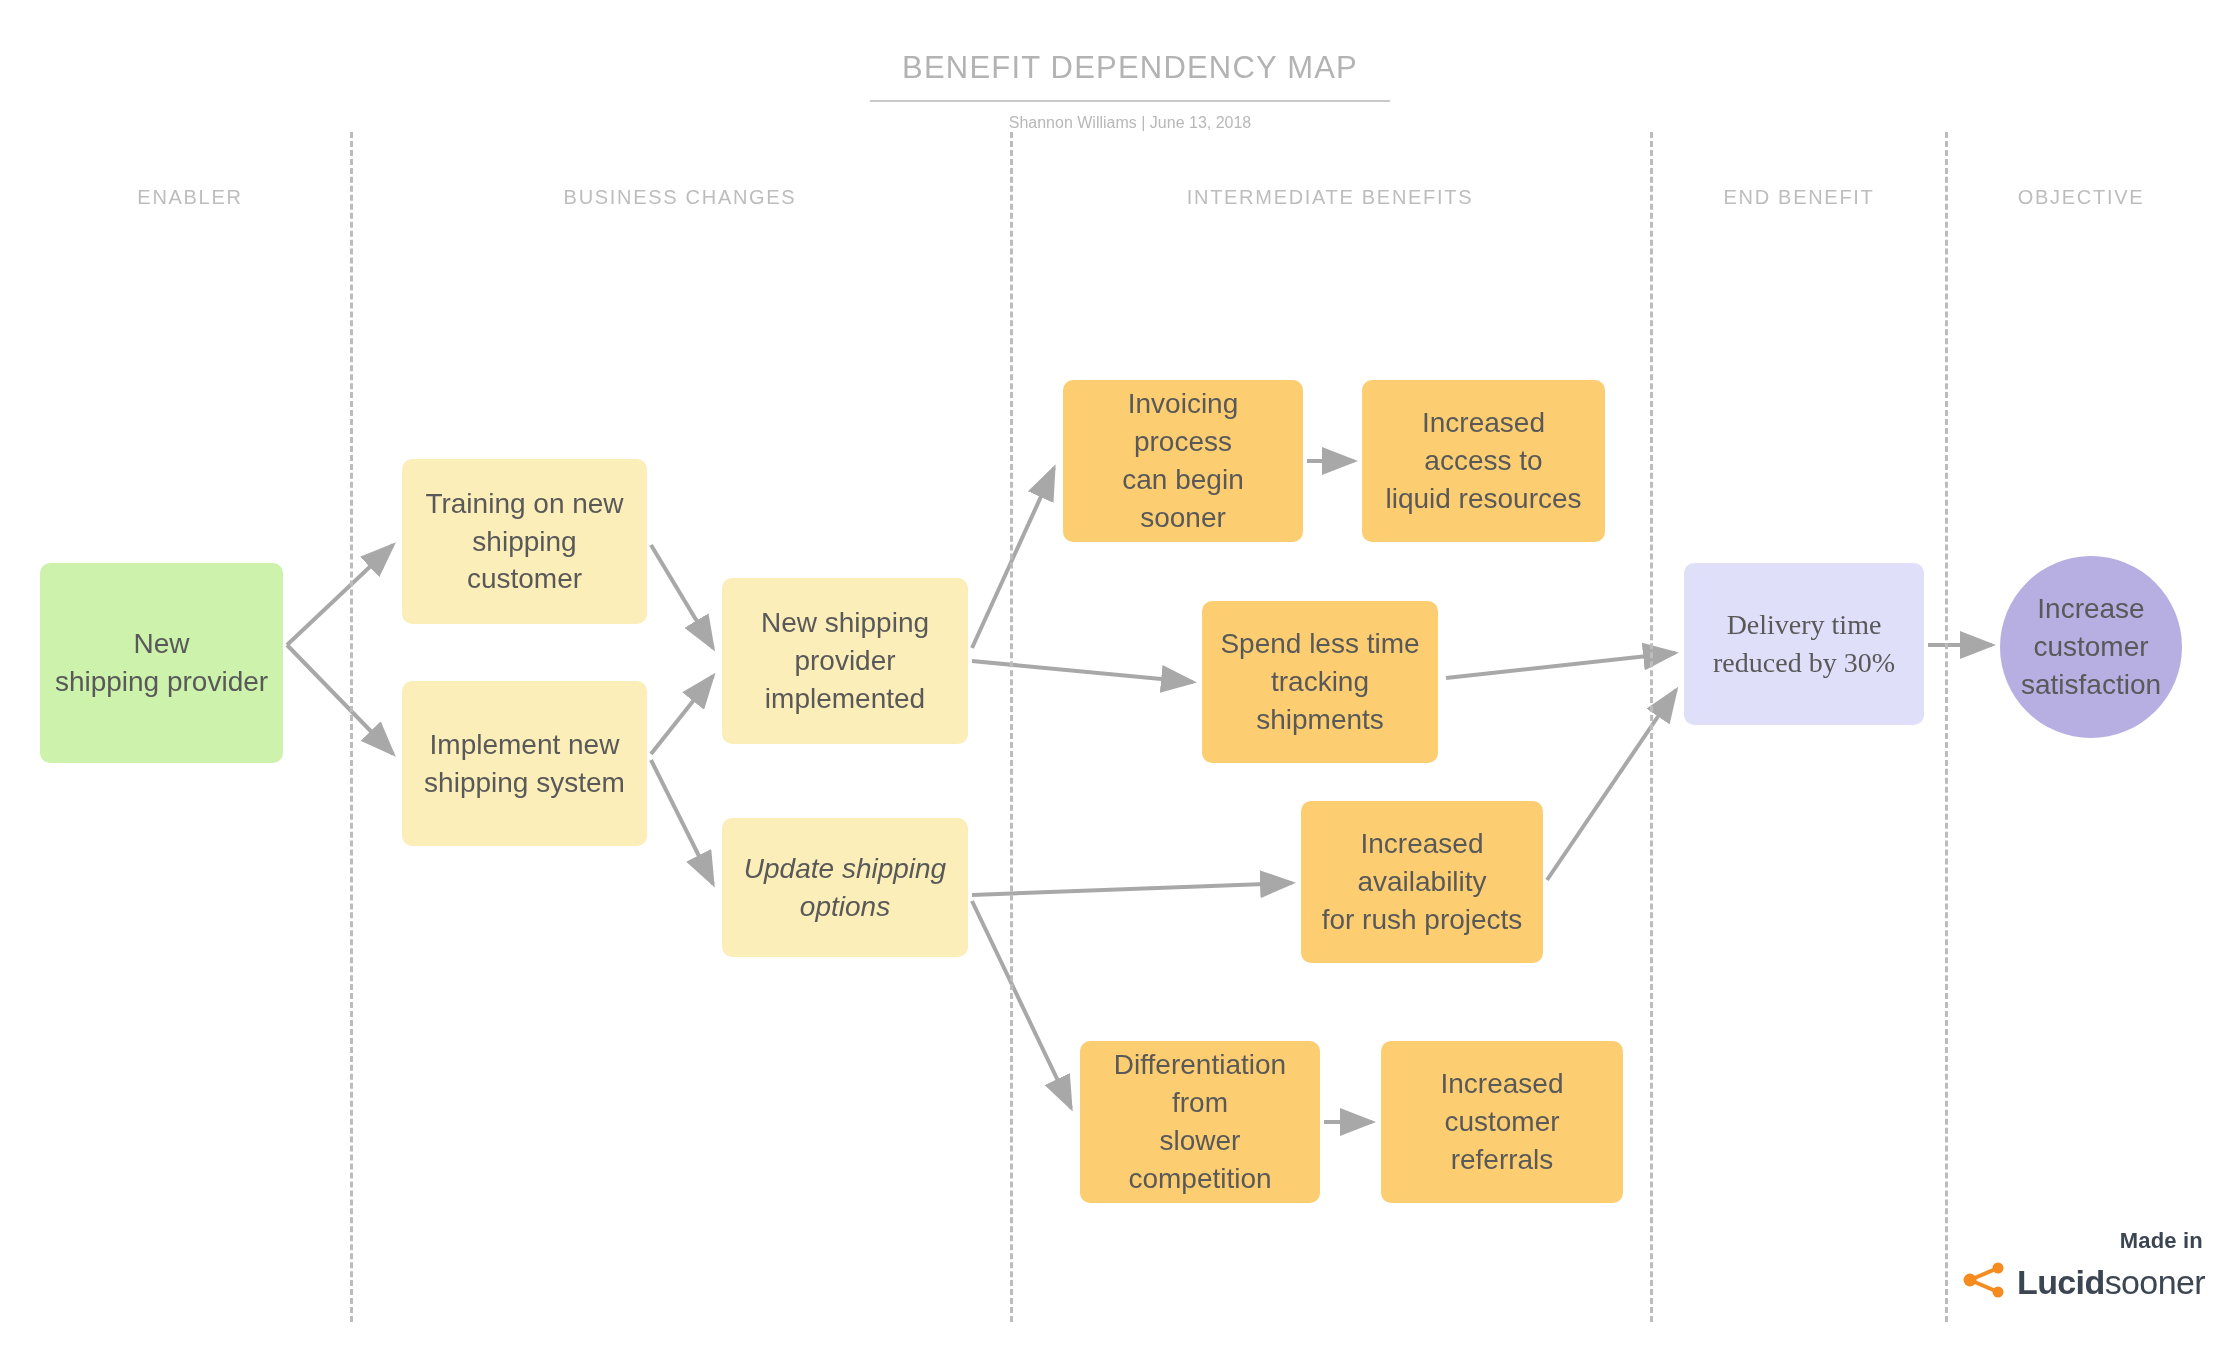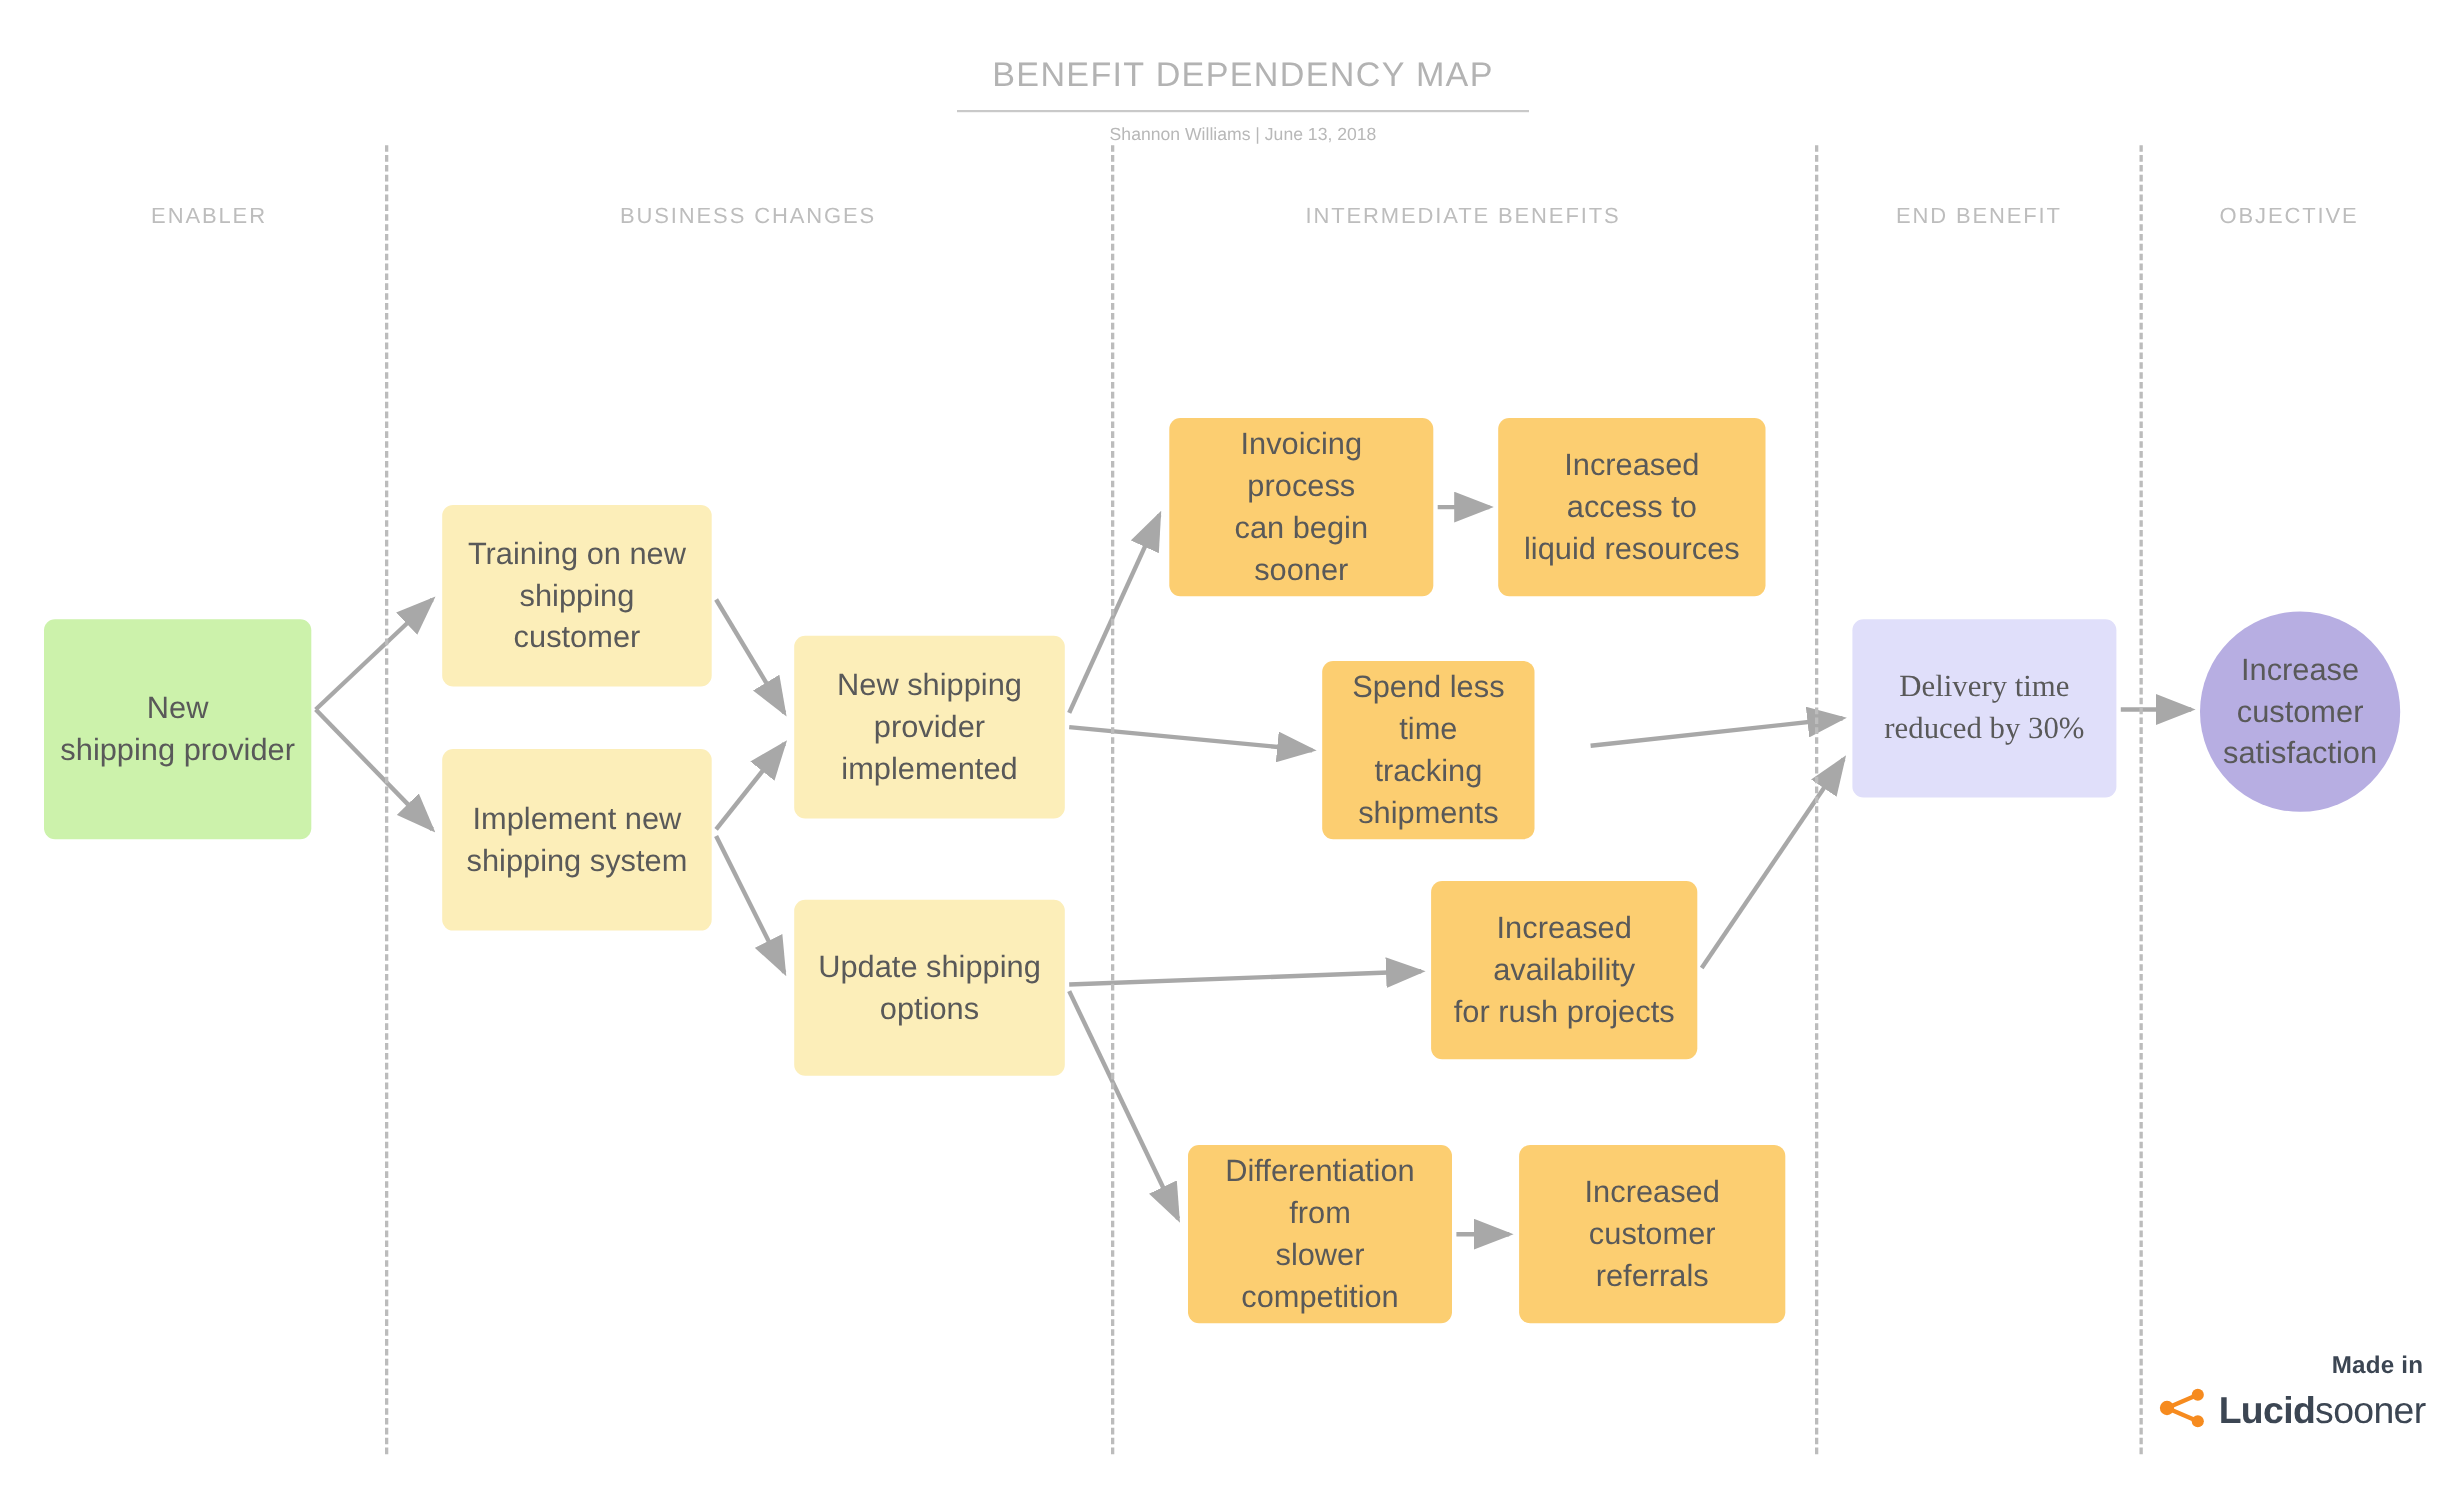--- a/index.html
+++ b/index.html
@@ -138,39 +138,39 @@
         <span>Implement new</span>
         <span>shipping system</span>
       </div>
     </div>
     <div class="node node-change" style="left: 722px; top: 578px; width: 246px; height: 166px;">
       <div>
         <span>New shipping provider</span>
         <span>implemented</span>
       </div>
     </div>
-    <div class="node node-change" style="left: 722px; top: 818px; width: 246px; height: 160px;">
+    <div class="node node-change" style="left: 722px; top: 818px; width: 246px; height: 139px; font-style: italic;">
       <div>
         <span>Update shipping</span>
         <span>options</span>
       </div>
     </div>
     <div class="node node-benefit" style="left: 1063px; top: 380px; width: 240px; height: 162px;">
       <div>
         <span>Invoicing process</span>
         <span>can begin sooner</span>
       </div>
     </div>
     <div class="node node-benefit" style="left: 1362px; top: 380px; width: 243px; height: 162px;">
       <div>
         <span>Increased access to</span>
         <span>liquid resources</span>
       </div>
     </div>
-    <div class="node node-benefit" style="left: 1202px; top: 601px; width: 193px; height: 162px;">
+    <div class="node node-benefit" style="left: 1202px; top: 601px; width: 236px; height: 162px;">
       <div>
         <span>Spend less time</span>
         <span>tracking shipments</span>
       </div>
     </div>
     <div class="node node-benefit" style="left: 1301px; top: 801px; width: 242px; height: 162px;">
       <div>
         <span>Increased availability</span>
         <span>for rush projects</span>
       </div>

